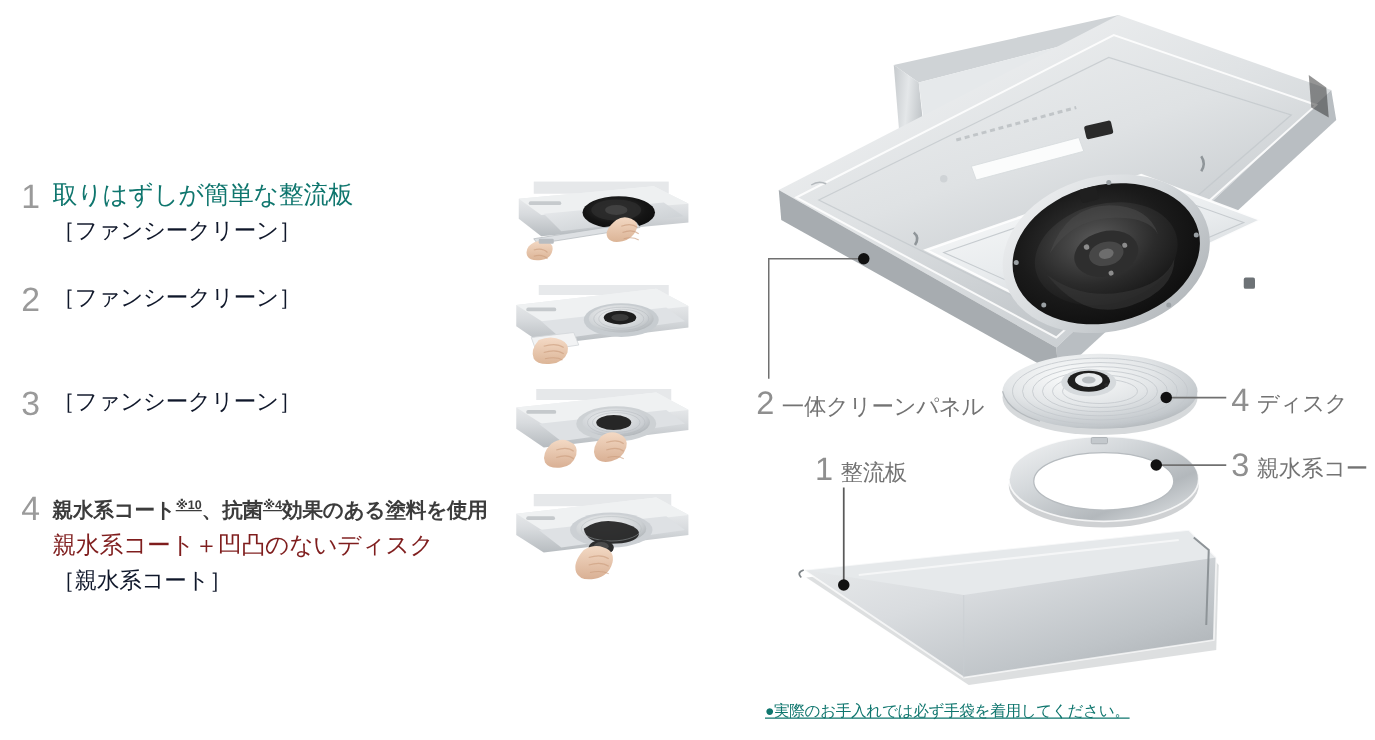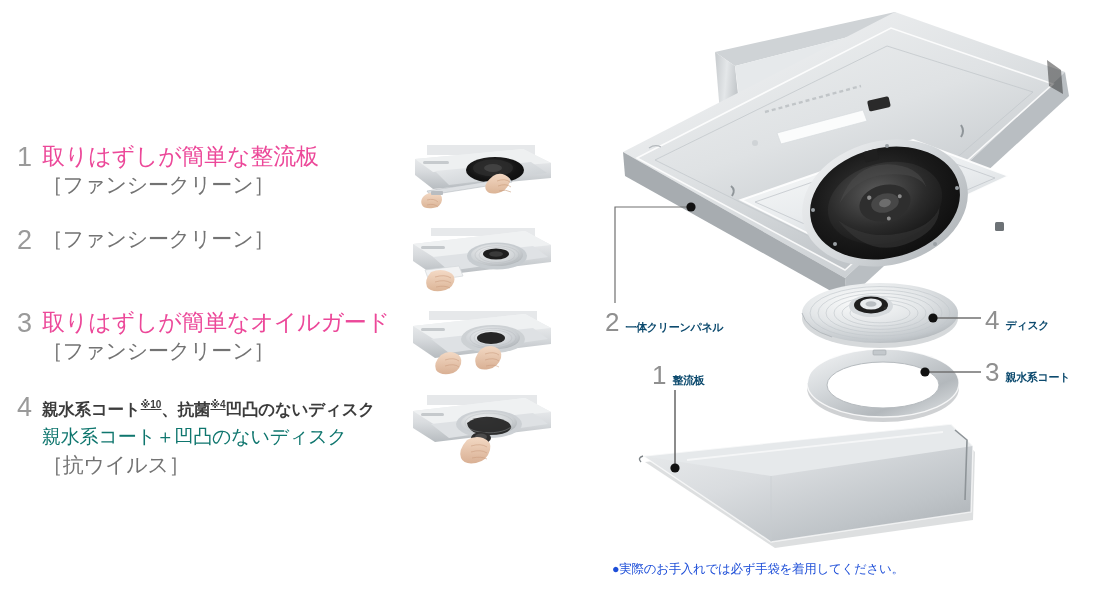--- a/index.html
+++ b/index.html
@@ -25,35 +25,35 @@
     text-align:right;
     font-size:27px;
     line-height:30px;
     color:#9a9a9a;
     font-weight:400;
     letter-spacing:0;
     font-family:"Liberation Sans","DejaVu Sans",sans-serif;
   }
   .f-body{margin-left:10px;}
   .f-title{
-    font-size:23px;
+    font-size:20px;
     line-height:29px;
-    color:#ec4899;
+    color:#0f766e;
     white-space:nowrap;
     letter-spacing:-0.2px;
   }
   .f-sub{
-    font-size:21px;
+    font-size:18px;
     line-height:27px;
-    color:#737373;
+    color:#0f172a;
     white-space:nowrap;
     letter-spacing:-0.2px;
   }
   .f4 .f-title{font-size:16.5px;line-height:26px;color:#3c3c3c;font-weight:700;}
-  .f4 .f-line2{font-size:19px;line-height:29px;color:#0f766e;white-space:nowrap;letter-spacing:-0.2px;}
+  .f4 .f-line2{font-size:19px;line-height:29px;color:#7f1d1d;white-space:nowrap;letter-spacing:-0.2px;}
   .sup{font-size:10px;vertical-align:super;letter-spacing:0;text-decoration:underline;}
 
   
   .thumbs{position:absolute;left:405px;top:145px;}
   .thumb{
     position:absolute;left:0;width:146px;height:73px;
     background:#ffffff;overflow:hidden;
   }
   .t1{top:0;}
   .t2{top:83px;}
@@ -61,31 +61,31 @@
   .t4{top:250px;}
   .thumb svg{display:block;}
 
   
   .diagram{position:absolute;left:595px;top:0;width:505px;height:592px;}
   .diagram svg{display:block;}
 
   
   .callout{position:absolute;display:flex;align-items:baseline;white-space:nowrap;}
   .c-num{font-size:26px;line-height:26px;color:#8f8f8f;font-weight:400;}
-  .c-txt{font-size:11px;line-height:20px;color:#0c4a6e;margin-left:6px;letter-spacing:-0.3px;font-weight:bold;}
+  .c-txt{font-size:18px;line-height:20px;color:#737373;margin-left:6px;letter-spacing:-0.3px;}
   .co2{left:605px;top:309px;}
   .co1{left:652px;top:362px;}
   .co4{left:985px;top:307px;}
   .co3{left:985px;top:359px;}
 
   
   .footnote{
     position:absolute;left:612px;top:561px;
-    font-size:12.5px;line-height:16px;color:#1d4ed8;
-    letter-spacing:-0.3px;white-space:nowrap;
+    font-size:12.5px;line-height:16px;color:#0f766e;
+    letter-spacing:-0.3px;white-space:nowrap;text-decoration:underline;
   }
 </style>
 </head>
 <body>
 
 <div class="stage">
 
   <div class="feature-list">
 
     <div class="feature f1">
@@ -99,31 +99,30 @@
     <div class="feature f2">
       <div class="f-num">2</div>
       <div class="f-body">
         <div class="f-sub">［ファンシークリーン］</div>
       </div>
     </div>
 
     <div class="feature f3">
       <div class="f-num">3</div>
       <div class="f-body">
-        <div class="f-title">取りはずしが簡単なオイルガード</div>
         <div class="f-sub">［ファンシークリーン］</div>
       </div>
     </div>
 
     <div class="feature f4">
       <div class="f-num">4</div>
       <div class="f-body">
-        <div class="f-title"><span>親水系コート</span><span class="sup">※10</span><span>、抗菌</span><span class="sup">※4</span><span>凹凸のないディスク</span></div>
+        <div class="f-title"><span>親水系コート</span><span class="sup">※10</span><span>、抗菌</span><span class="sup">※4</span><span>効果のある塗料を使用</span></div>
         <div class="f-line2">親水系コート＋凹凸のないディスク</div>
-        <div class="f-sub">［抗ウイルス］</div>
+        <div class="f-sub">［親水系コート］</div>
       </div>
     </div>
 
   </div>
 
   <div class="thumbs">
 
     <div class="thumb t1">
       <svg width="146" height="73" viewBox="0 0 146 73" xmlns="http://www.w3.org/2000/svg" aria-hidden="true">
         <defs>

